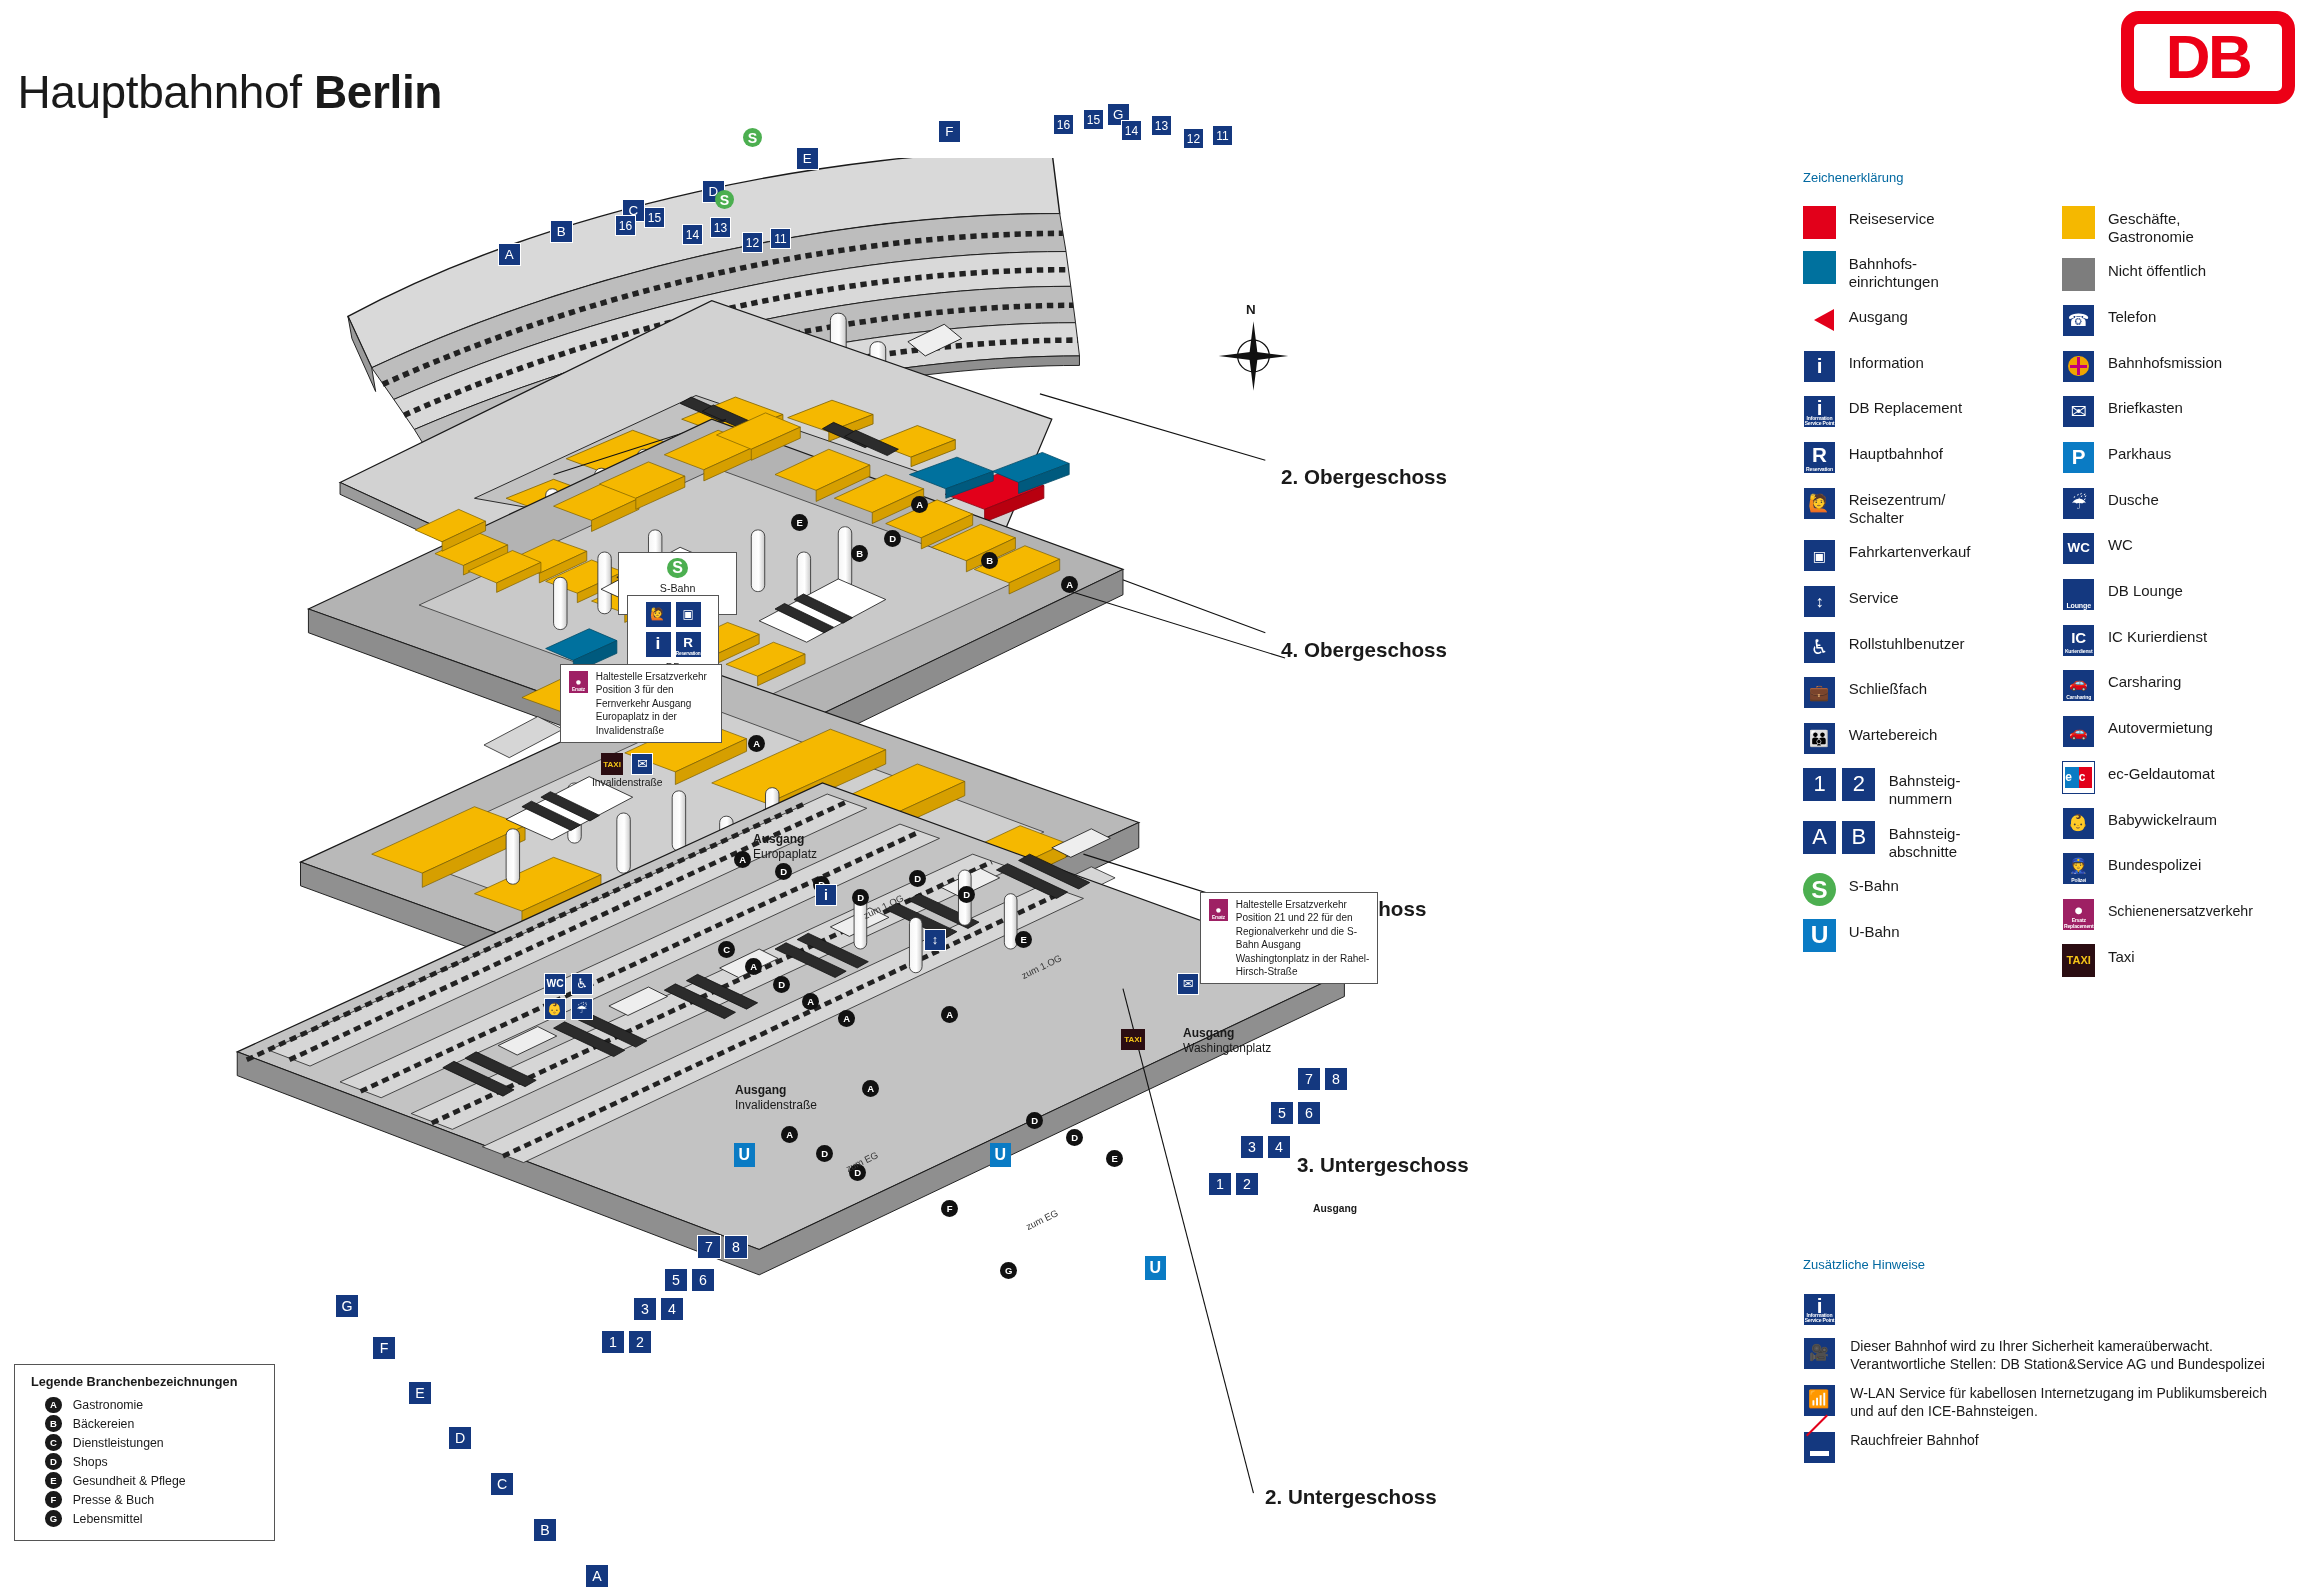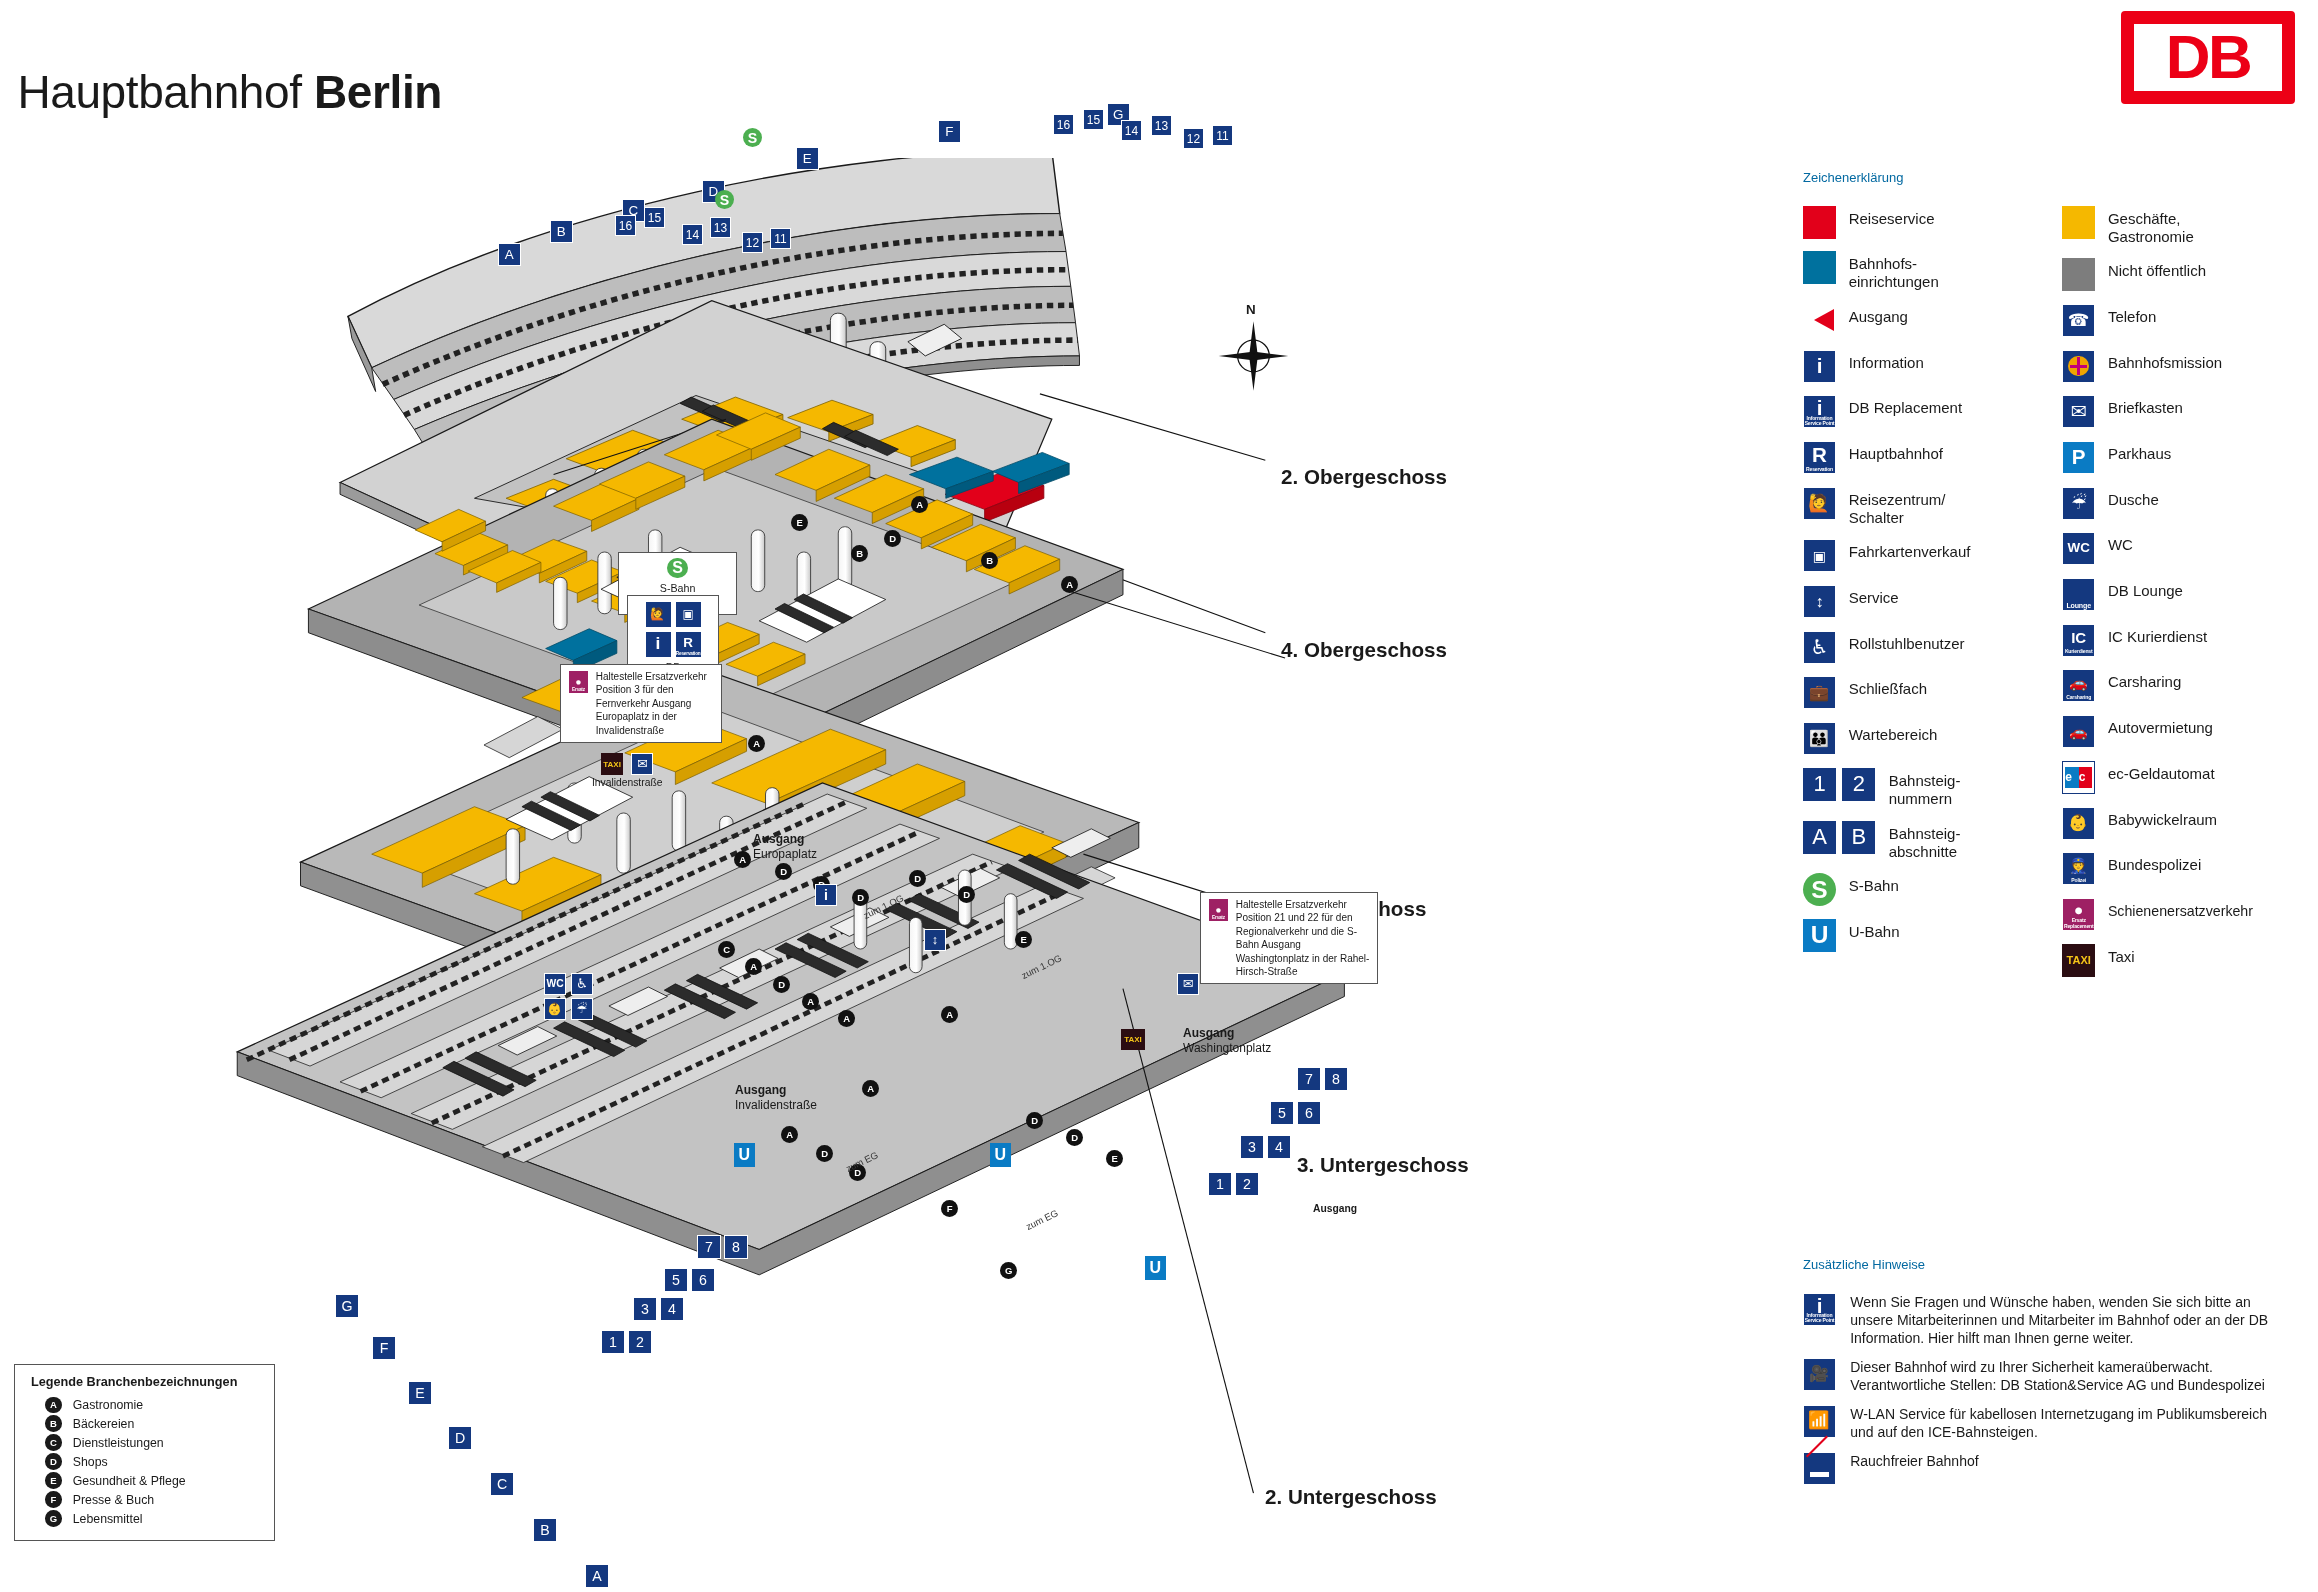--- a/index.html
+++ b/index.html
@@ -5,21 +5,21 @@
 <style>
   html,body{margin:0;padding:0;background:#fff;}
   body{width:2319px;height:1593px;position:relative;overflow:hidden;
        font-family:"Liberation Sans","DejaVu Sans",sans-serif;color:#1a1a1a;}
 
   
   #page-title{position:absolute;left:17.4px;top:65px;font-size:46px;font-weight:400;letter-spacing:-0.4px;
               color:#1a1a1a;white-space:nowrap;}
   #page-title b{font-weight:700;}
   #db-logo{position:absolute;right:24px;top:11px;width:174px;height:93px;
-           border:13.4px solid #ec0016;border-radius:4px;background:#fff;box-sizing:border-box;}
+           border:13.4px solid #ec0016;border-radius:18px;background:#fff;box-sizing:border-box;}
   #db-logo span{display:block;width:100%;height:100%;line-height:66px;text-align:center;
                 font-size:62px;font-weight:700;color:#ec0016;letter-spacing:-2.4px;
                 font-family:"Liberation Sans",sans-serif;}
 
   
   #diagram{position:absolute;left:0;top:158px;width:1724px;height:1435px;}
   #diagram svg{position:absolute;left:0;top:0;}
 
   .floorlabel{position:absolute;font-size:20.6px;font-weight:700;color:#1a1a1a;white-space:nowrap;}
   .maptext{position:absolute;font-size:12px;color:#1a1a1a;white-space:nowrap;line-height:1.25;}
@@ -788,21 +788,20 @@
   </div>
 </div>
 
 <div id="hinweise">
   <h2>Zusätzliche Hinweise</h2>
   <div class="hrow">
     <div class="icobox">
         <span class="gl" style="margin-bottom:6.3px">i</span>
         <span class="sub">Information<br>Service Point</span>
       </div>
-    <div class="htxt">Wenn Sie Fragen und Wünsche haben, wenden Sie sich bitte an unsere Mitarbeiterinnen und Mitarbeiter im Bahnhof oder an der DB Information. Hier hilft man Ihnen gerne weiter.</div>
   </div>
   <div class="hrow">
     <div class="icobox">
         <span class="gl" style="font-size:16px">🎥</span>
       </div>
     <div class="htxt">Dieser Bahnhof wird zu Ihrer Sicherheit kameraüberwacht. Verantwortliche Stellen: DB Station&amp;Service AG und Bundespolizei</div>
   </div>
   <div class="hrow">
     <div class="icobox">
         <span class="gl" style="font-size:17.4px">📶</span>

